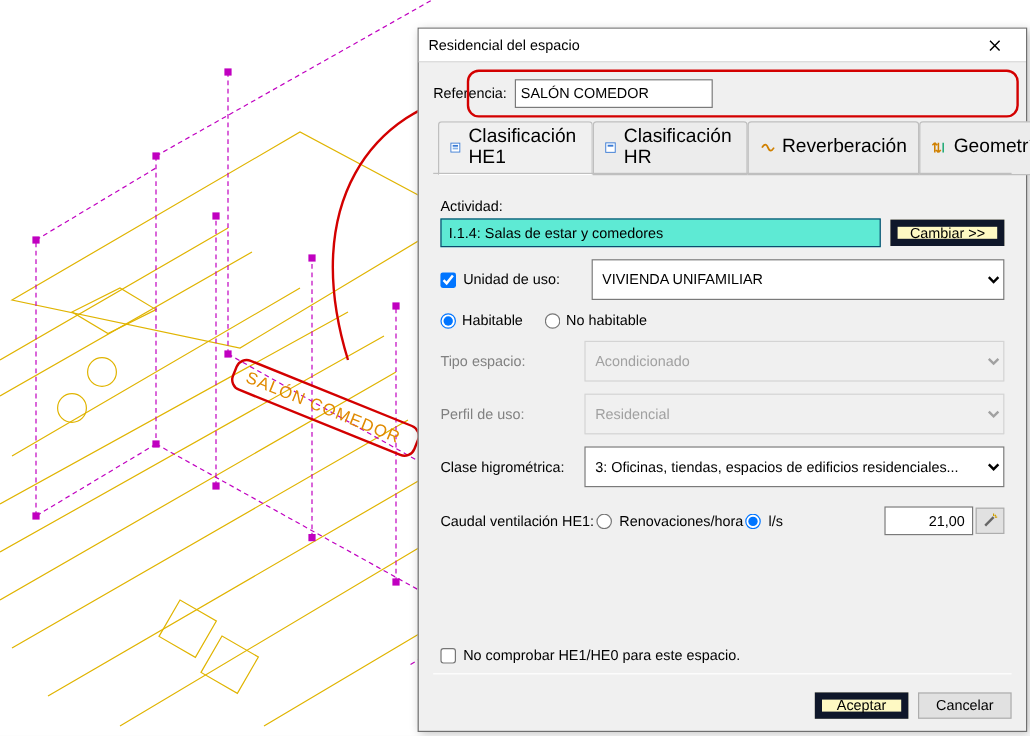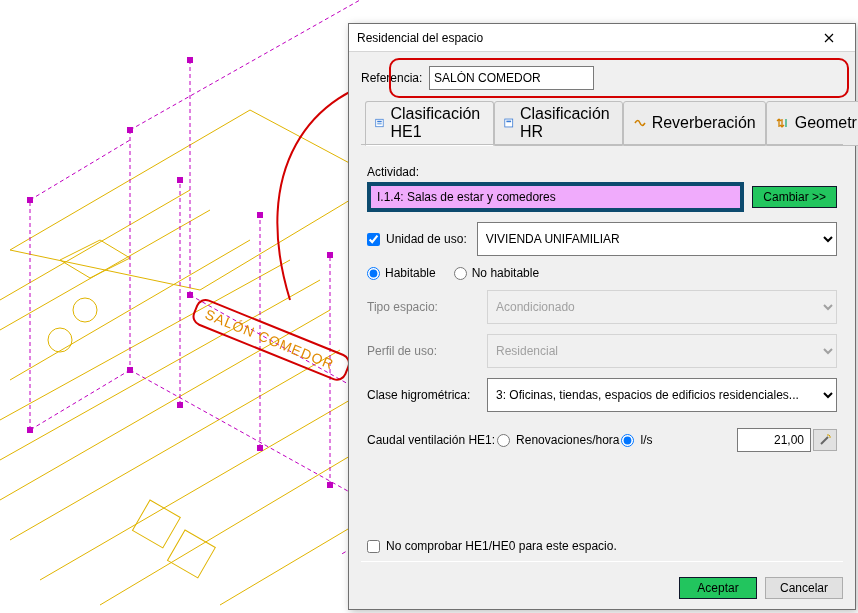--- a/index.html
+++ b/index.html
@@ -15,23 +15,23 @@
   .input-text{flex:1;height:20px;border:1px solid #7a7a7a;background:#fff;padding:1px 4px;font:inherit}
   .ref-wrap{flex:1;position:relative}
   .annot-ref{position:absolute;left:-40px;top:-8px;right:-6px;bottom:-8px;border:2px solid #d30000;border-radius:10px;pointer-events:none}
   .tabs{position:relative;border-bottom:1px solid #fff;margin-top:6px}
   .tab-row{position:relative;display:flex;gap:0;padding-left:4px}
   .tab{position:relative;top:1px;padding:3px 9px 4px 9px;border:1px solid #bfbfbf;border-bottom:1px solid #fff;background:#f0f0f0;border-radius:3px 3px 0 0;display:flex;align-items:center;gap:5px;font-size:16px;cursor:default}
   .tab.inactive{background:#ececec;border-bottom:1px solid #bfbfbf}
   .tab .ico{width:14px;height:14px}
   .pane{border-top:1px solid #bfbfbf;margin-top:-1px;padding:20px 6px 6px 6px;min-height:390px;position:relative}
   .field-lbl{margin-bottom:3px}
-  .activity-box{flex:1;height:20px;border:4px solid #0c4a6e;background:#f0abfc;padding:1px 6px;display:flex;align-items:center}
+  .activity-box{flex:1;height:20px;border:1px solid #0c4a6e;background:#5eead4;padding:1px 6px;display:flex;align-items:center}
   .btn{height:22px;padding:0 10px;border:1px solid #adadad;background:#e1e1e1;font:inherit;cursor:default;display:inline-flex;align-items:center}
-  .btn.primary{border:1px solid #0f172a;background:#22c55e}
+  .btn.primary{border:6px solid #0f172a;background:#fef9c3}
   .btn.icon-btn{padding:0;width:24px;justify-content:center}
   .chk{display:flex;align-items:center;gap:6px}
   .chk input{margin:0}
   .select{flex:1;height:34px;border:1px solid #7a7a7a;background:#fff;padding:1px 4px;font:inherit}
   .select.disabled,.input-text.disabled{background:#f0f0f0;color:#808080;border:1px solid #c9c9c9}
   .lbl.disabled{color:#808080}
   .radio-row{display:flex;align-items:center;gap:18px}
   .radio-row label{display:flex;align-items:center;gap:5px}
   .radio-row input{margin:0}
   .num-input{width:60px;height:20px;border:1px solid #7a7a7a;background:#fff;text-align:right;padding:1px 6px;font:inherit}
@@ -145,21 +145,21 @@
       </div>
 
       <div class="pane">
 
         <div class="field-lbl">Actividad:</div>
         <div class="row" style="gap:8px">
           <div class="activity-box">I.1.4: Salas de estar y comedores</div>
           <button class="btn primary">Cambiar &gt;&gt;</button>
         </div>
 
-        <div class="row" style="gap:10px">
+        <div class="row" style="gap:26px">
           <label class="chk">
             <input type="checkbox" checked="" style="">
             <span>Unidad de uso:</span>
           </label>
           <select class="select">
             <option>VIVIENDA UNIFAMILIAR</option>
           </select>
         </div>
 
         <div class="row radio-row" style="margin-top:6px">

